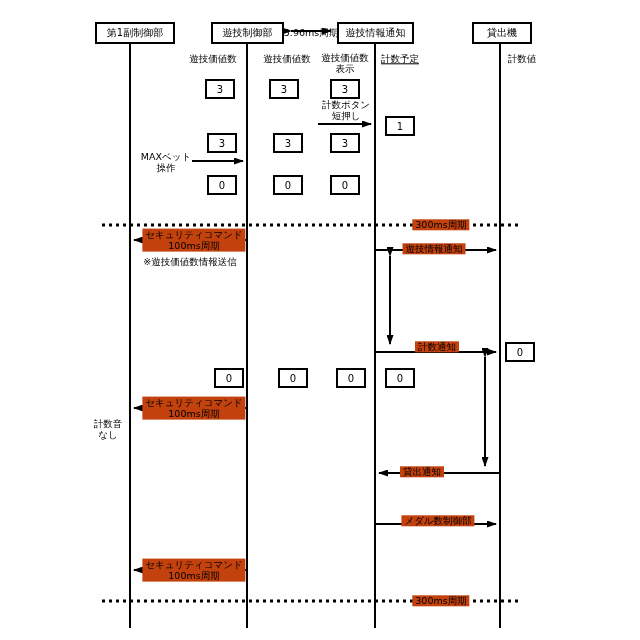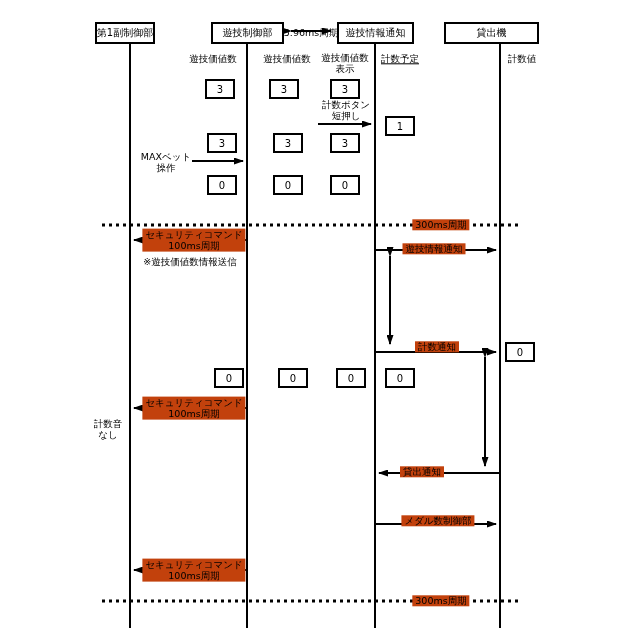--- a/index.html
+++ b/index.html
@@ -47,24 +47,24 @@
 
     <line x1="375" y1="250" x2="496" y2="250" stroke="#000" stroke-width="2" marker-end="url(#ah)"></line>
     <line x1="375" y1="352" x2="496" y2="352" stroke="#000" stroke-width="2" marker-end="url(#ah)"></line>
     <line x1="500" y1="473" x2="379" y2="473" stroke="#000" stroke-width="2" marker-end="url(#ah)"></line>
     <line x1="375" y1="524" x2="496" y2="524" stroke="#000" stroke-width="2" marker-end="url(#ah)"></line>
 
     <line x1="390" y1="256" x2="390" y2="344" stroke="#000" stroke-width="2" marker-start="url(#ah)" marker-end="url(#ah)"></line>
     <line x1="485" y1="357" x2="485" y2="466" stroke="#000" stroke-width="2" marker-start="url(#ah)" marker-end="url(#ah)"></line>
   </svg>
 
-  <div class="abox" style="left:95px;top:22px;width:60px;">第1副制御部</div>
+  <div class="abox" style="left:95px;top:22px;width:80px;">第1副制御部</div>
   <div class="abox" style="left:211px;top:22px;width:73px;">遊技制御部</div>
   <div class="abox" style="left:337px;top:22px;width:77px;">遊技情報通知</div>
-  <div class="abox" style="left:444px;top:22px;width:95px;">貸出機</div>
+  <div class="abox" style="left:472px;top:22px;width:60px;">貸出機</div>
 
   <div class="lbl" style="left:311px;top:13px;margin-top:20px;">5.96ms周期</div>
 
   <div class="lbl" style="left:213px;top:59px;">遊技価値数</div>
   <div class="lbl" style="left:287px;top:59px;">遊技価値数</div>
   <div class="lbl" style="left:345px;top:63px;">遊技価値数
 表示</div>
   <div class="lbl" style="left:400px;top:59px;text-decoration:underline;">計数予定</div>
   <div class="lbl" style="left:522px;top:59px;">計数値</div>
 

